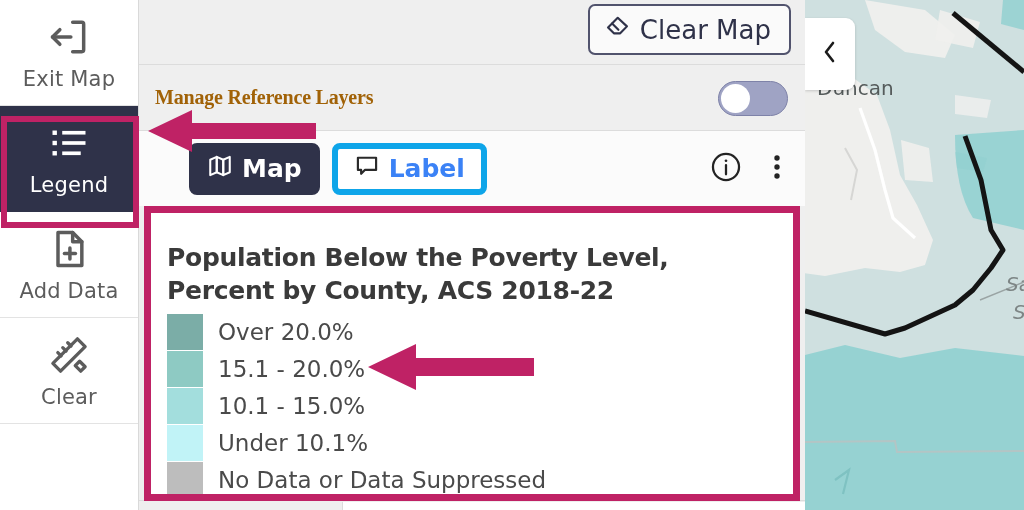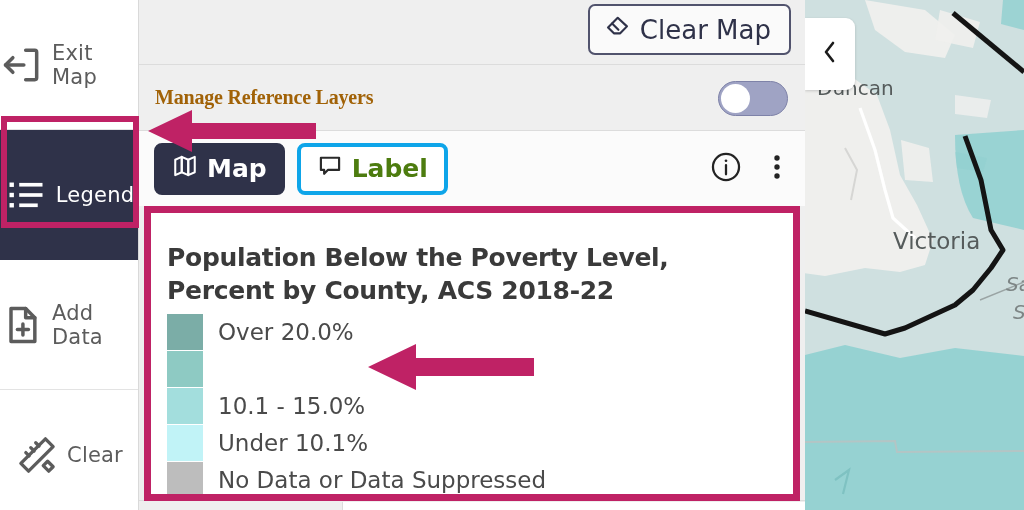--- a/index.html
+++ b/index.html
@@ -13,22 +13,22 @@
 
   
   #sidebar {
     position: absolute; left: 0; top: 0;
     width: 139px; height: 510px;
     background: #ffffff;
     border-right: 1px solid #d9d9d9;
   }
   .side-item {
     position: relative;
-    height: 130px;
-    display: flex; flex-direction: row;
+    height: 106px;
+    display: flex; flex-direction: column;
     align-items: center; justify-content: center;
     gap: 8px;
     border-bottom: 1px solid #e3e3e3;
     color: #5c5c5c;
     cursor: pointer;
   }
   .side-item .si-label {
     font-size: 21px;
     letter-spacing: .2px;
     color: #5c5c5c;
@@ -125,25 +125,26 @@
     display: flex; align-items: center; gap: 9px;
     border-radius: 8px;
     font-size: 25px; font-weight: bold;
     font-family: "DejaVu Sans", sans-serif;
     cursor: pointer;
   }
   .tab-btn.sel {
     background: #2f3249;
     color: #ffffff;
     border: 2px solid #2f3249;
+    margin-left: 35px;
   }
   .tab-btn.unsel {
     background: #ffffff;
-    color: #4d7c0f;
-    border: 4px solid #0ea5e9;
+    color: #3b82f6;
+    border: 6px solid #0ea5e9;
   }
   #tab-actions {
     position: absolute; right: 16px; top: 0;
     height: 75px;
     display: flex; align-items: center; gap: 22px;
   }
   .act-icon { cursor: pointer; display: block; }
 
   
   #legend-box {
@@ -354,20 +355,21 @@
         <div id="legend-title">Population Below the Poverty Level, Percent by County, ACS 2018-22</div>
         <div id="legend-list">
 
           <div class="legend-row">
             <span class="swatch" style="background: rgb(123, 173, 167);"></span>
             <span class="legend-label">Over 20.0%</span>
           </div>
 
           <div class="legend-row">
             <span class="swatch" style="background: rgb(142, 202, 195);"></span>
+            <span class="legend-label">15.1 - 20.0%</span>
           </div>
 
           <div class="legend-row">
             <span class="swatch" style="background: rgb(163, 222, 221);"></span>
             <span class="legend-label">10.1 - 15.0%</span>
           </div>
 
           <div class="legend-row">
             <span class="swatch" style="background: rgb(193, 243, 247);"></span>
             <span class="legend-label">Under 10.1%</span>
@@ -410,21 +412,20 @@
       <path d="M148 13 L219 72" fill="none" stroke="#141414" stroke-width="5"></path>
       <path d="M160 136 L176 180 L186 230 L198 250 L186 268 L168 290 L150 305 L100 328 L80 334 L0 311" fill="none" stroke="#141414" stroke-width="5" stroke-linejoin="round"></path>
 
       <path d="M175 300 L219 282" fill="none" stroke="#9aa4a4" stroke-width="1.4"></path>
 
       <path d="M0 442 L90 441 L92 452 L219 451" fill="none" stroke="#b3c5c5" stroke-width="2"></path>
       <path d="M30 480 L44 470 L38 494" fill="none" stroke="#7fc2c2" stroke-width="2.2"></path>
     </svg>
 
     <span class="map-label" style="left:12px; top:76px; font-size:20px;">Duncan</span>
-    <span class="map-label" style="left:88px; top:228px; font-size:23px;">Victoria</span>
     <span class="map-label italic" style="left:201px; top:272px; font-size:20px;">Sa</span>
     <span class="map-label italic" style="left:208px; top:300px; font-size:20px;">S</span>
 
     <div id="collapse-btn">
       <span>
         <svg width="20" height="28" viewBox="0 0 20 28" fill="none" stroke="#1b1b1b" stroke-width="2.6" stroke-linecap="round" stroke-linejoin="round">
           <path d="M13 5 L6 14 L13 23"></path>
         </svg>
       </span>
     </div>

